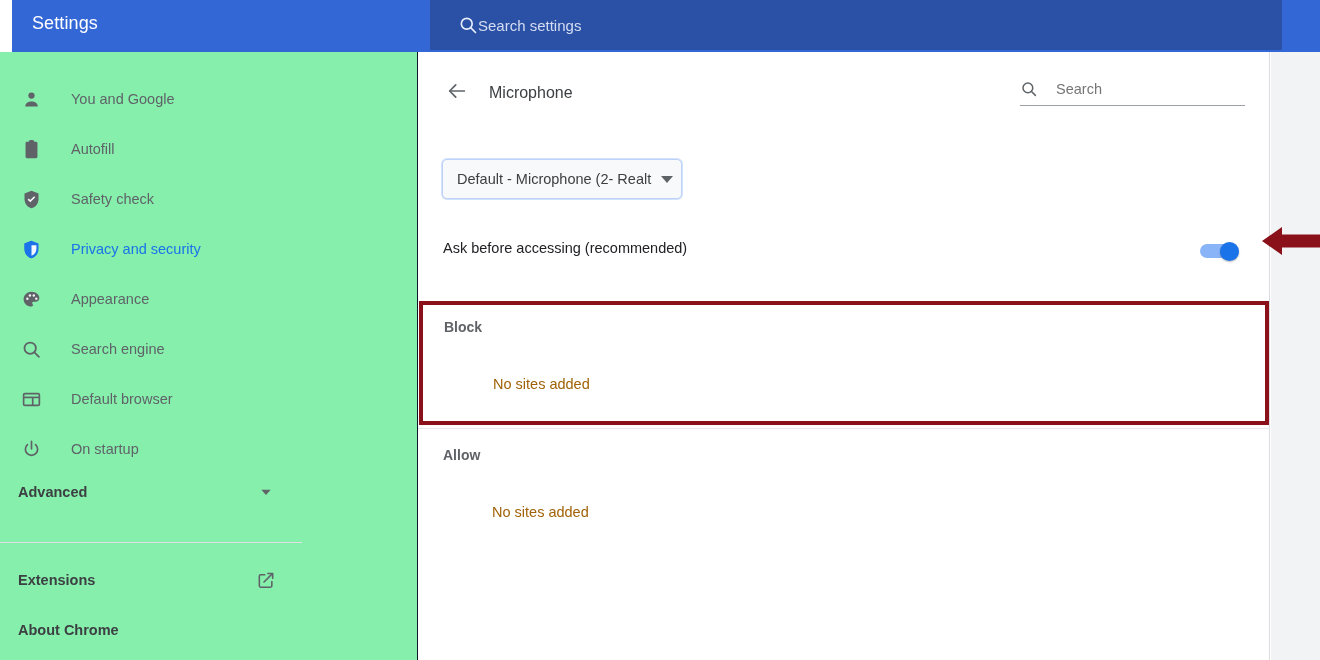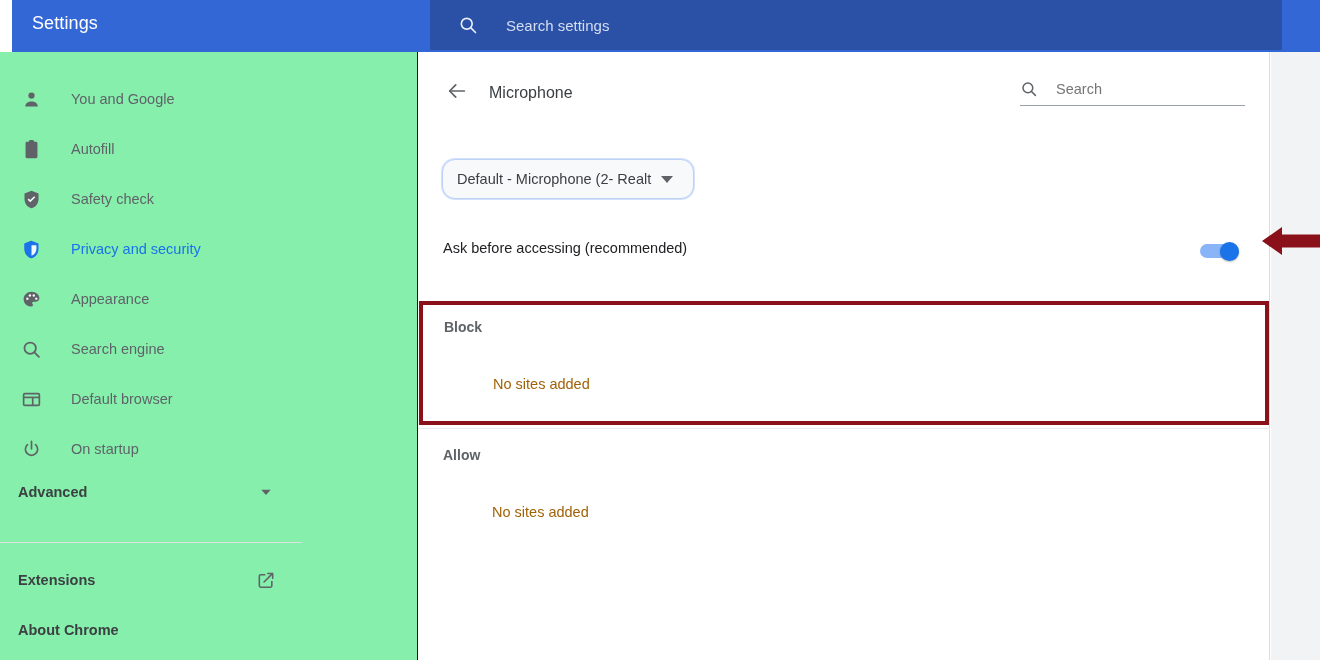--- a/index.html
+++ b/index.html
@@ -20,21 +20,21 @@
     position: absolute; left: 20px; top: 13px;
     font-size: 18px; color: #ffffff; letter-spacing: .1px;
   }
   .searchbar {
     position: absolute; left: 418px; top: 0; width: 852px; height: 50px;
     background: #2a51a5;
     display: flex; align-items: center;
   }
   .searchbar .sicon { margin-left: 28px; display: flex; align-items: center; }
   .searchbar .splaceholder {
-    margin-left: 28px; font-size: 15px; color: #d5ddf2;
+    font-size: 15px; color: #d5ddf2;
   }
 
   
   .sidebar {
     position: absolute; left: 0; top: 52px; width: 418px; height: 608px;
     background: #86efac;
     border-right: 1px solid #0f172a;
   }
   .nav-list { padding-top: 22px; }
   .nav-item {
@@ -96,23 +96,23 @@
   .search-field .sfi { display: flex; align-items: center; }
   .search-field .sft {
     margin-left: 18px; font-size: 14.5px; color: #5f6368;
     background: transparent; border: none; outline: none; width: 170px;
     font-family: "Liberation Sans", sans-serif;
   }
 
   .dropdown-wrap { position: absolute; left: 24px; top: 107px; }
   .dropdown {
     display: inline-flex; align-items: center;
-    height: 40px; padding: 0 20px 0 14px;
+    height: 40px; padding: 0 8px 0 14px;
     background: #f8f9fa; border: 1px solid #bdd2f6;
-    border-radius: 13px; cursor: pointer;
+    border-radius: 5px; cursor: pointer;
     box-shadow: 0 0 0 1px rgba(174,203,250,.55);
   }
   .dropdown .dtext { font-size: 14.5px; color: #3c4043; }
   .dropdown .dcaret {
     margin-left: 10px; width: 0; height: 0;
     border-left: 6px solid transparent; border-right: 6px solid transparent;
     border-top: 7px solid #5f6368;
   }
 
   .ask-row {

